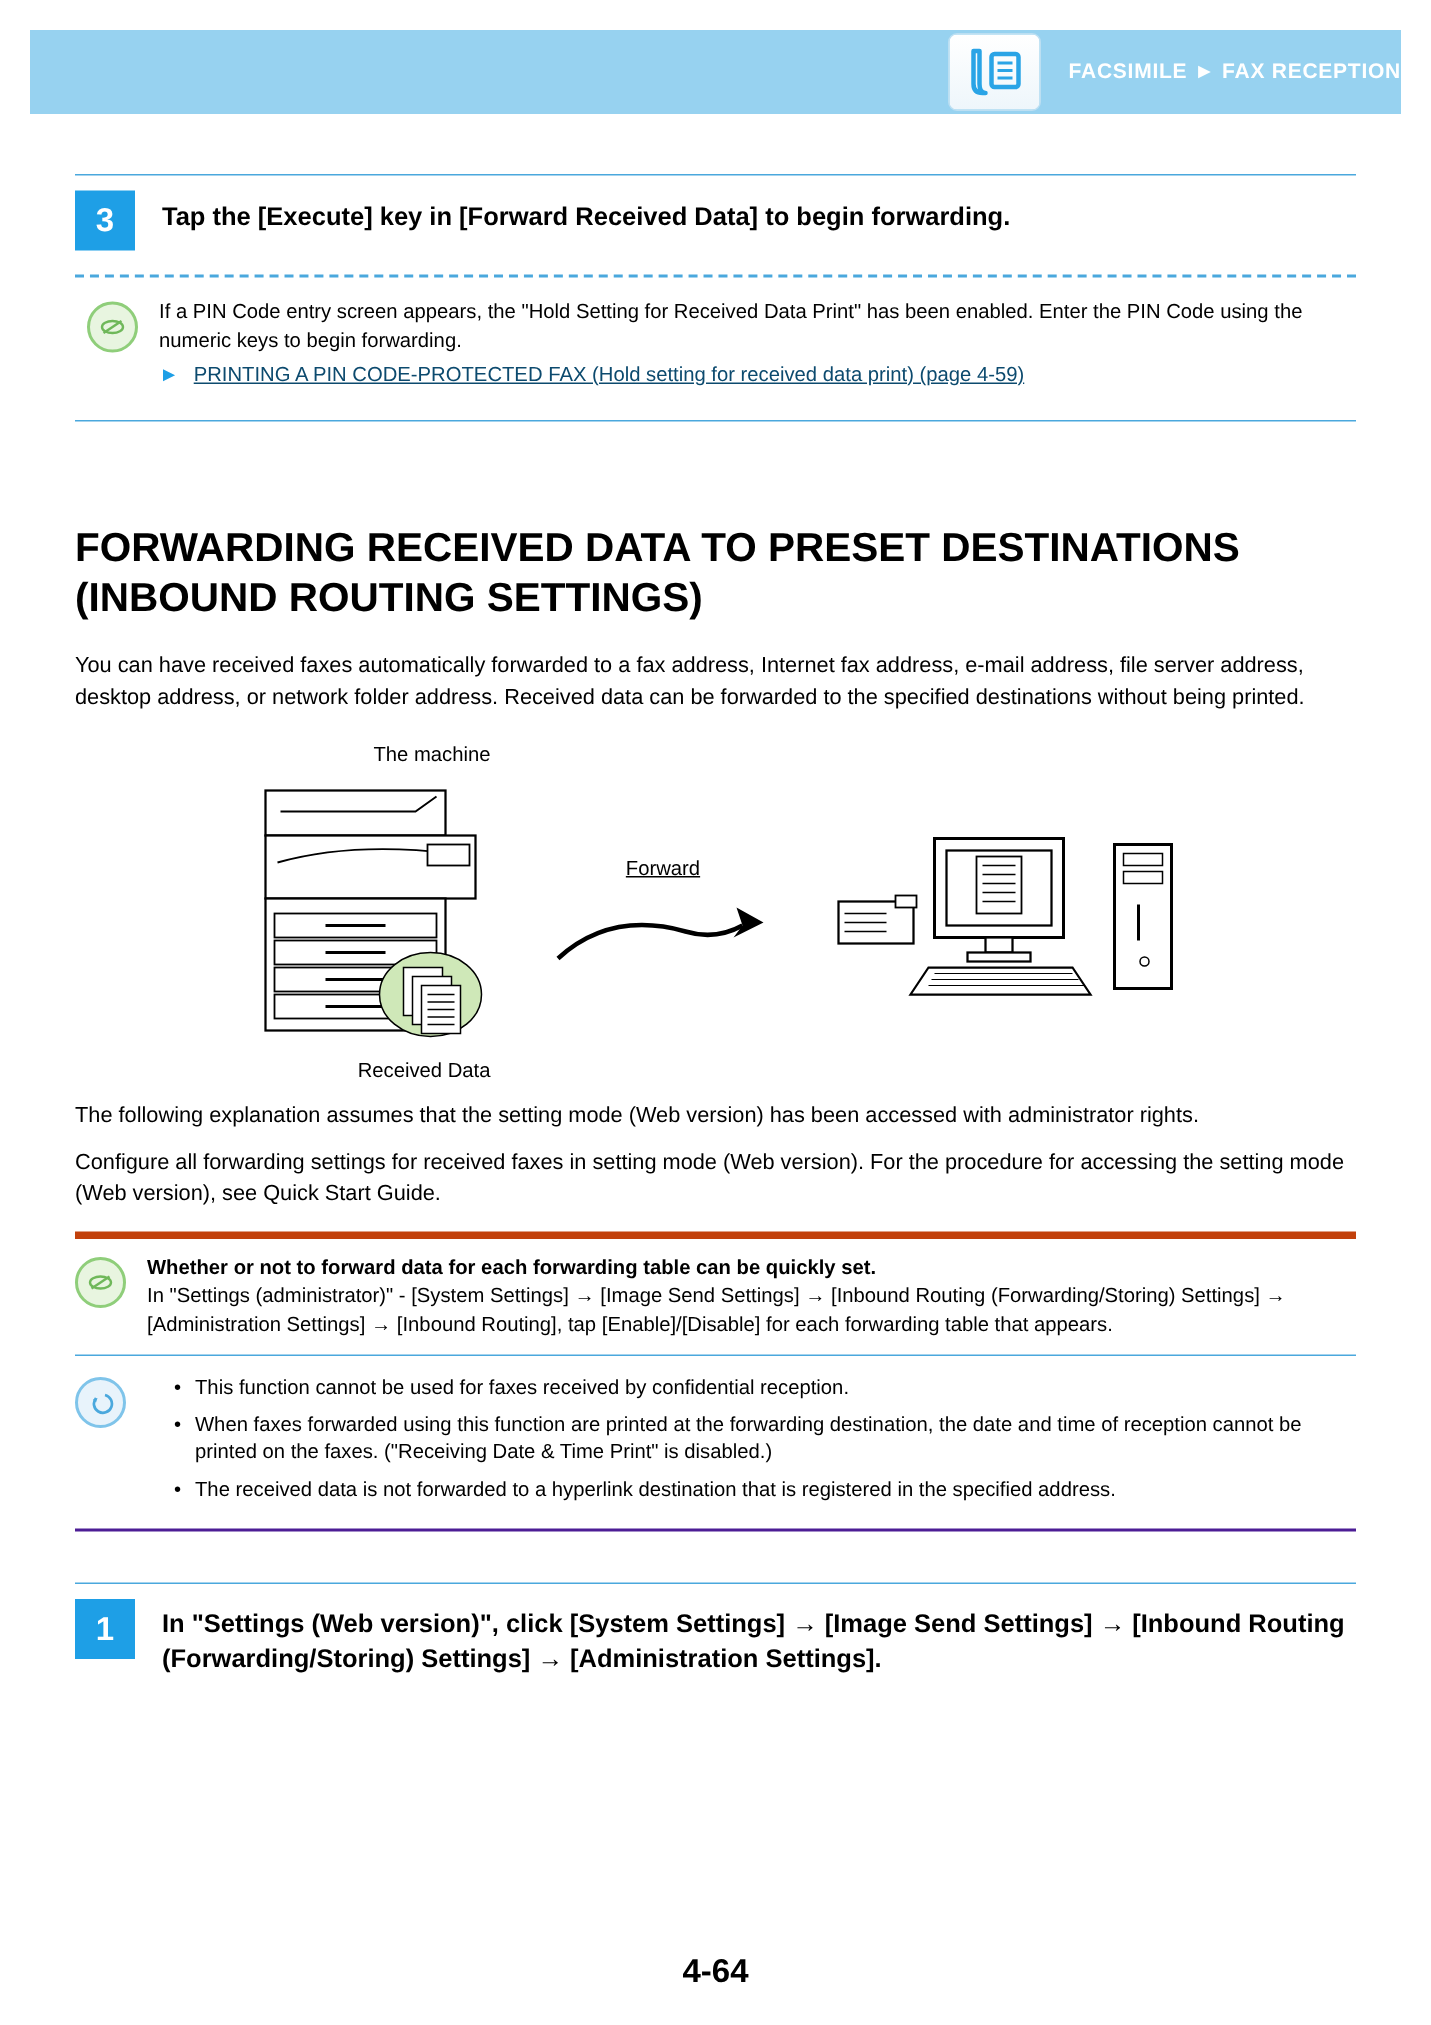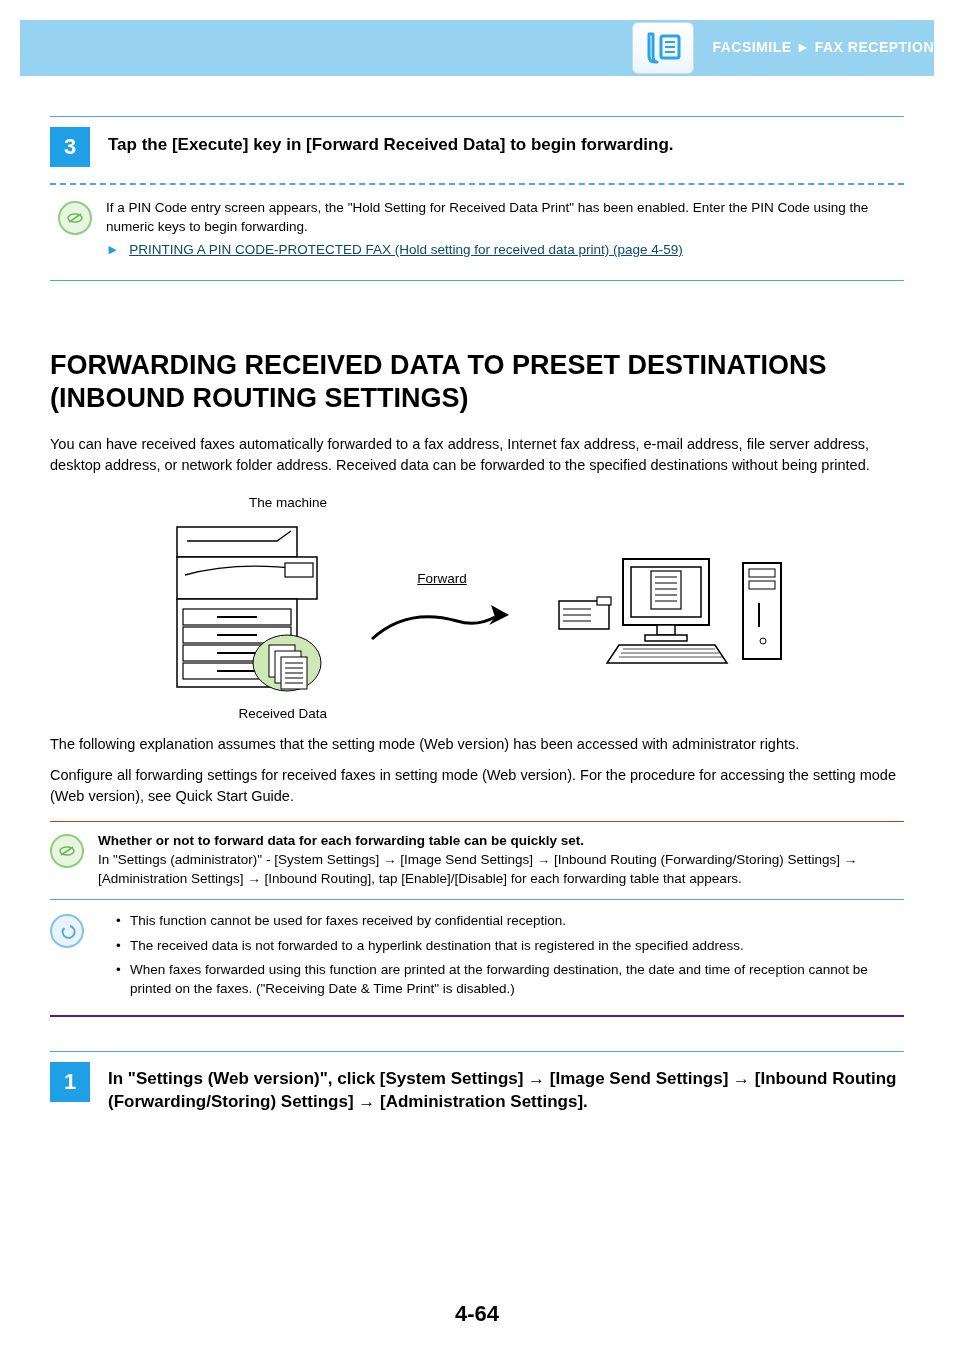--- a/index.html
+++ b/index.html
@@ -117,21 +117,21 @@
     width:160px;
   }
   .machine svg { display:block; }
 
   .computer svg { display:block; }
 
   .arrow-col { text-align:center;text-decoration:underline; }
   .arrow-svg { display:block; margin:0 auto;}
 
   .note-block {
-    border-top:1px solid #c2410c;
+    border-top:5px solid #c2410c;
     border-bottom:1px solid #4aa8dd;
     padding:10px 0;
     margin-top:14px;
     display:flex;
     gap:14px;
     align-items:flex-start;
   }
   .note-block .note-body { font-size:13.5px; }
   .note-bold { font-weight:bold; }
 
@@ -301,22 +301,22 @@
 
   <div class="bullet-block">
     <div class="circle-icon circle-blue">
       <svg width="18" height="18" viewBox="0 0 18 18">
           <path d="M12 4 a6 6 0 1 1 -6 2" fill="none" stroke="#4aa8dd" stroke-width="1.8"></path>
           <path d="M4 7 l3 -1 l-1 3 z" fill="#4aa8dd"></path>
         </svg>
     </div>
     <ul class="bullets">
       <li>This function cannot be used for faxes received by confidential reception.</li>
+      <li>When faxes forwarded using this function are printed at the forwarding destination, the date and time of reception cannot be printed on the faxes. ("Receiving Date &amp; Time Print" is disabled.)</li>
       <li>The received data is not forwarded to a hyperlink destination that is registered in the specified address.</li>
-      <li>When faxes forwarded using this function are printed at the forwarding destination, the date and time of reception cannot be printed on the faxes. ("Receiving Date &amp; Time Print" is disabled.)</li>
     </ul>
   </div>
 
   <div class="step1-wrap">
     <hr class="hr-blue">
     <div class="step-row">
       <div class="step-badge">1</div>
       <div class="step-title" style="font-size:17px; line-height:1.35;">In "Settings (Web version)", click [System Settings] → [Image Send Settings] → [Inbound Routing (Forwarding/Storing) Settings] → [Administration Settings].</div>
     </div>
   </div>

